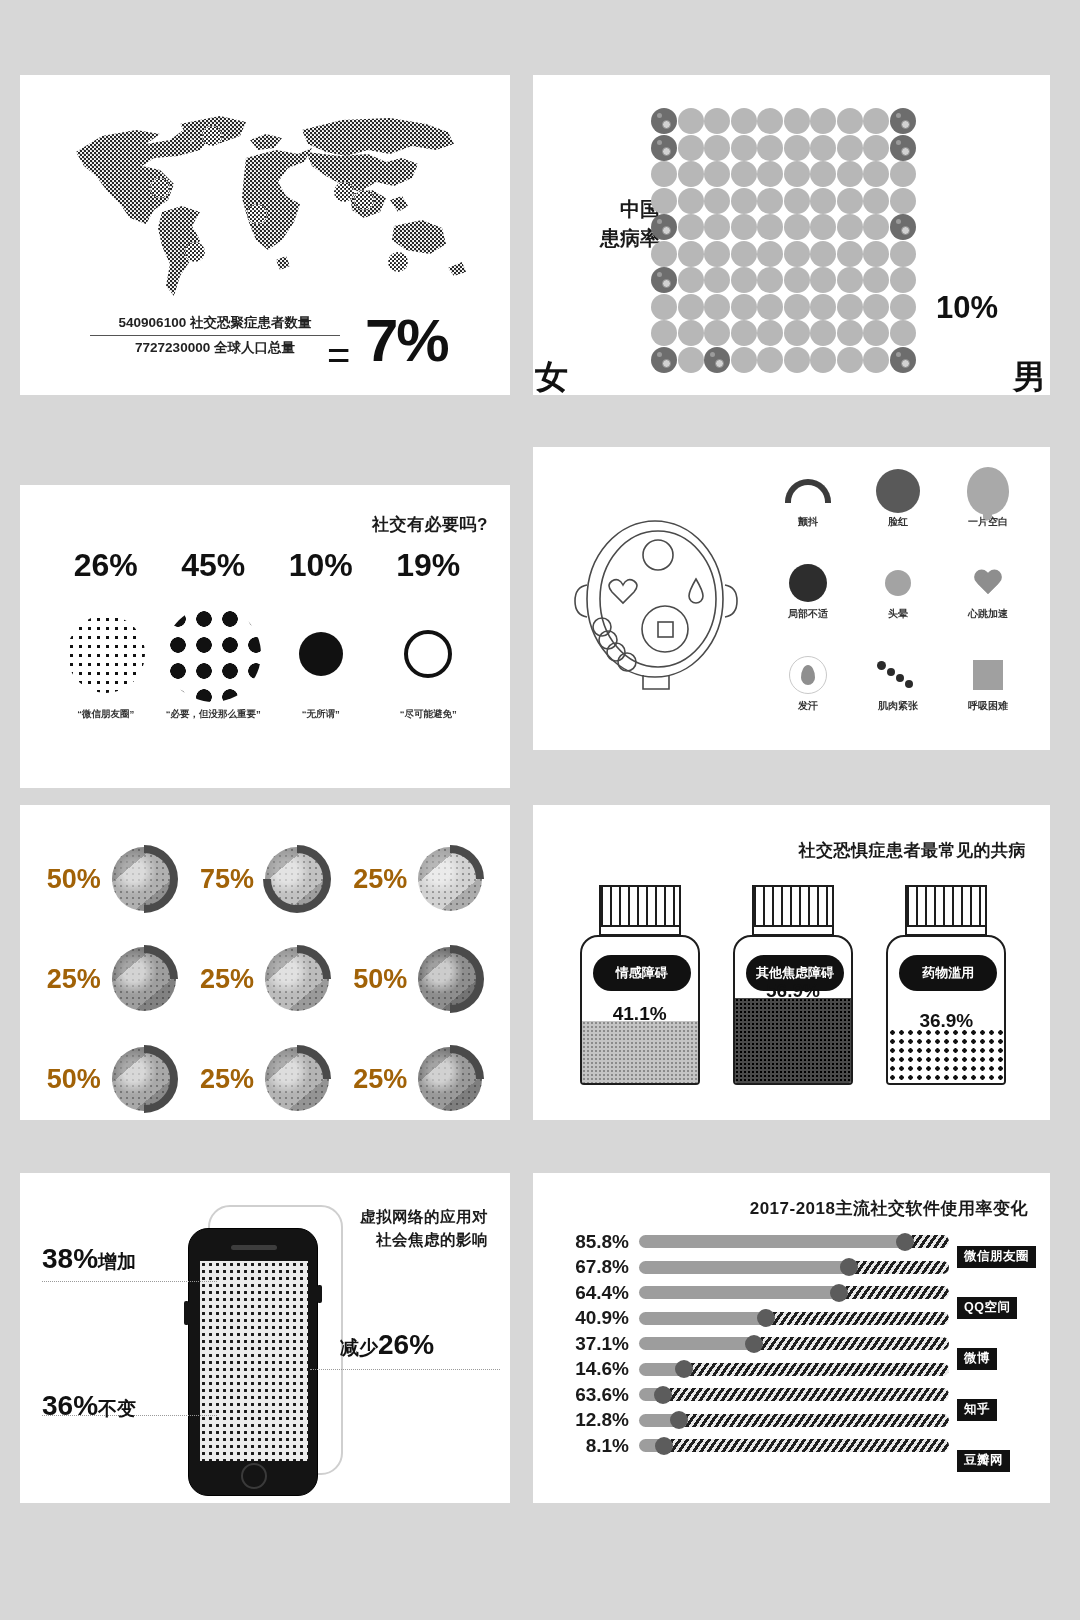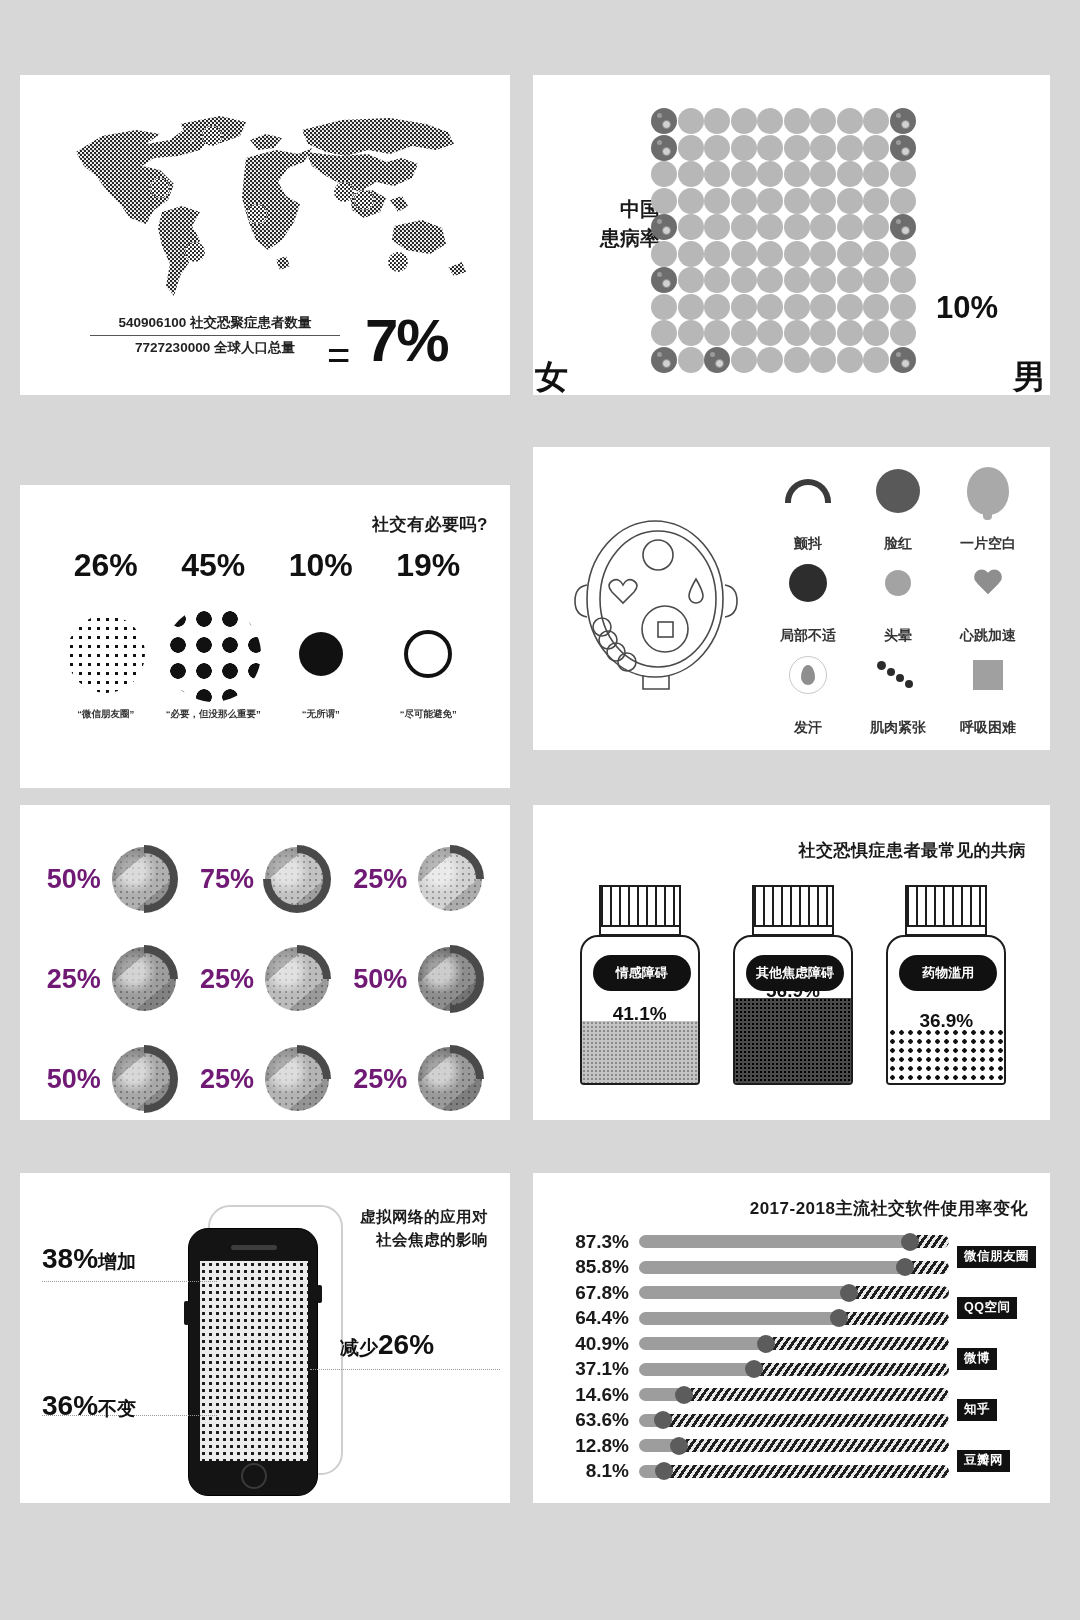--- a/index.html
+++ b/index.html
@@ -62,21 +62,21 @@
     background-image:radial-gradient(#111 7.5px, transparent 8px);background-size:26px 26px;}
   .g-solid{width:44px;height:44px;border-radius:50%;background:#111;}
   .g-ring{width:48px;height:48px;border-radius:50%;border:4.5px solid #111;box-sizing:border-box;}
 
   
   .headwrap{position:absolute;left:22px;top:60px;width:200px;height:195px;}
   .symgrid{position:absolute;left:230px;top:20px;width:270px;
            display:grid;grid-template-columns:repeat(3,1fr);grid-auto-rows:92px;}
   .symcell{display:flex;flex-direction:column;align-items:center;justify-content:flex-start;}
   .symicon{height:48px;display:flex;align-items:center;justify-content:center;}
-  .symlabel{font-size:14px;color:#333;font-weight:bold;margin-top:20px;text-align:center;}
+  .symlabel{font-size:10px;color:#333;font-weight:bold;margin-top:0;text-align:center;}
   .i-arc{width:46px;height:24px;border:6px solid #3b3b3b;border-bottom:none;
          border-radius:46px 46px 0 0;box-sizing:border-box;}
   .i-circ-dark{width:44px;height:44px;border-radius:50%;background:#595959;}
   .i-balloon{width:42px;height:48px;border-radius:50% 50% 48% 48%;background:#a9a9a9;position:relative;}
   .i-balloon::after{content:"";position:absolute;left:16px;bottom:-5px;width:9px;height:8px;background:#a9a9a9;
                     border-radius:0 0 4px 4px;}
   .i-circ-black{width:38px;height:38px;border-radius:50%;background:#2d2d2d;}
   .i-circ-mid{width:26px;height:26px;border-radius:50%;background:#a3a3a3;}
   .i-heart{width:30px;height:30px;position:relative;}
   .i-heart::before,.i-heart::after{content:"";position:absolute;top:2px;width:15px;height:24px;
@@ -88,21 +88,21 @@
   .i-drop i{display:block;width:14px;height:20px;background:#8f8f8f;border-radius:50% 50% 50% 50%/62% 62% 38% 38%;
             transform:rotate(0deg);}
   .i-square{width:30px;height:30px;background:#a0a0a0;}
   .i-beads{width:46px;height:32px;position:relative;}
   .i-beads b{position:absolute;border-radius:50%;background:#2b2b2b;display:block;}
 
   
   .bodygrid{position:absolute;left:18px;top:24px;width:460px;
             display:grid;grid-template-columns:repeat(3,1fr);grid-auto-rows:100px;}
   .bodycell{display:flex;align-items:center;justify-content:center;gap:4px;}
-  .bodypct{font-size:27px;font-weight:bold;color:#701a75;}
+  .bodypct{font-size:27px;font-weight:bold;color:#a16207;}
   .donut{width:78px;height:78px;position:relative;}
   .donut .disc{position:absolute;left:7px;top:7px;width:64px;height:64px;border-radius:50%;
                background:#c9c9c9;overflow:hidden;}
   .donut svg{position:absolute;left:0;top:0;width:78px;height:78px;}
   .tex{position:absolute;left:0;top:0;width:100%;height:100%;}
 
   
   .bottle-title{right:24px;top:34px;font-size:17px;}
   .bottles{position:absolute;left:30px;top:80px;width:460px;display:flex;justify-content:space-around;align-items:flex-end;}
   .bottle{width:120px;position:relative;}
@@ -618,28 +618,20 @@
   <div class="pleader" style="left:22px;top:242px;width:175px;"></div>
   <div class="pstat" style="left:22px;top:204px;margin-top:13px;">
     <span class="num">36%</span><span class="cn">不变</span>
   </div>
 </div>
 
 <div class="panel" id="p-bars">
   <div class="hdr bars-title">2017-2018主流社交软件使用率变化</div>
   <div class="barlist" id="barlist">
       <div class="barrow">
-        <div class="barval">87.3%</div>
-        <div class="bartrack">
-          <div class="barbase" style="width:270.6px;"></div>
-          <div class="barhatch" style="left:270.6px;width:39.4px;"></div>
-          <div class="barknob" style="left:261.6px;"></div>
-        </div>
-      </div>
-      <div class="barrow">
         <div class="barval">85.8%</div>
         <div class="bartrack">
           <div class="barbase" style="width:266.0px;"></div>
           <div class="barhatch" style="left:266.0px;width:44.0px;"></div>
           <div class="barknob" style="left:257.0px;"></div>
         </div>
       </div>
       <div class="barrow">
         <div class="barval">67.8%</div>
         <div class="bartrack">

